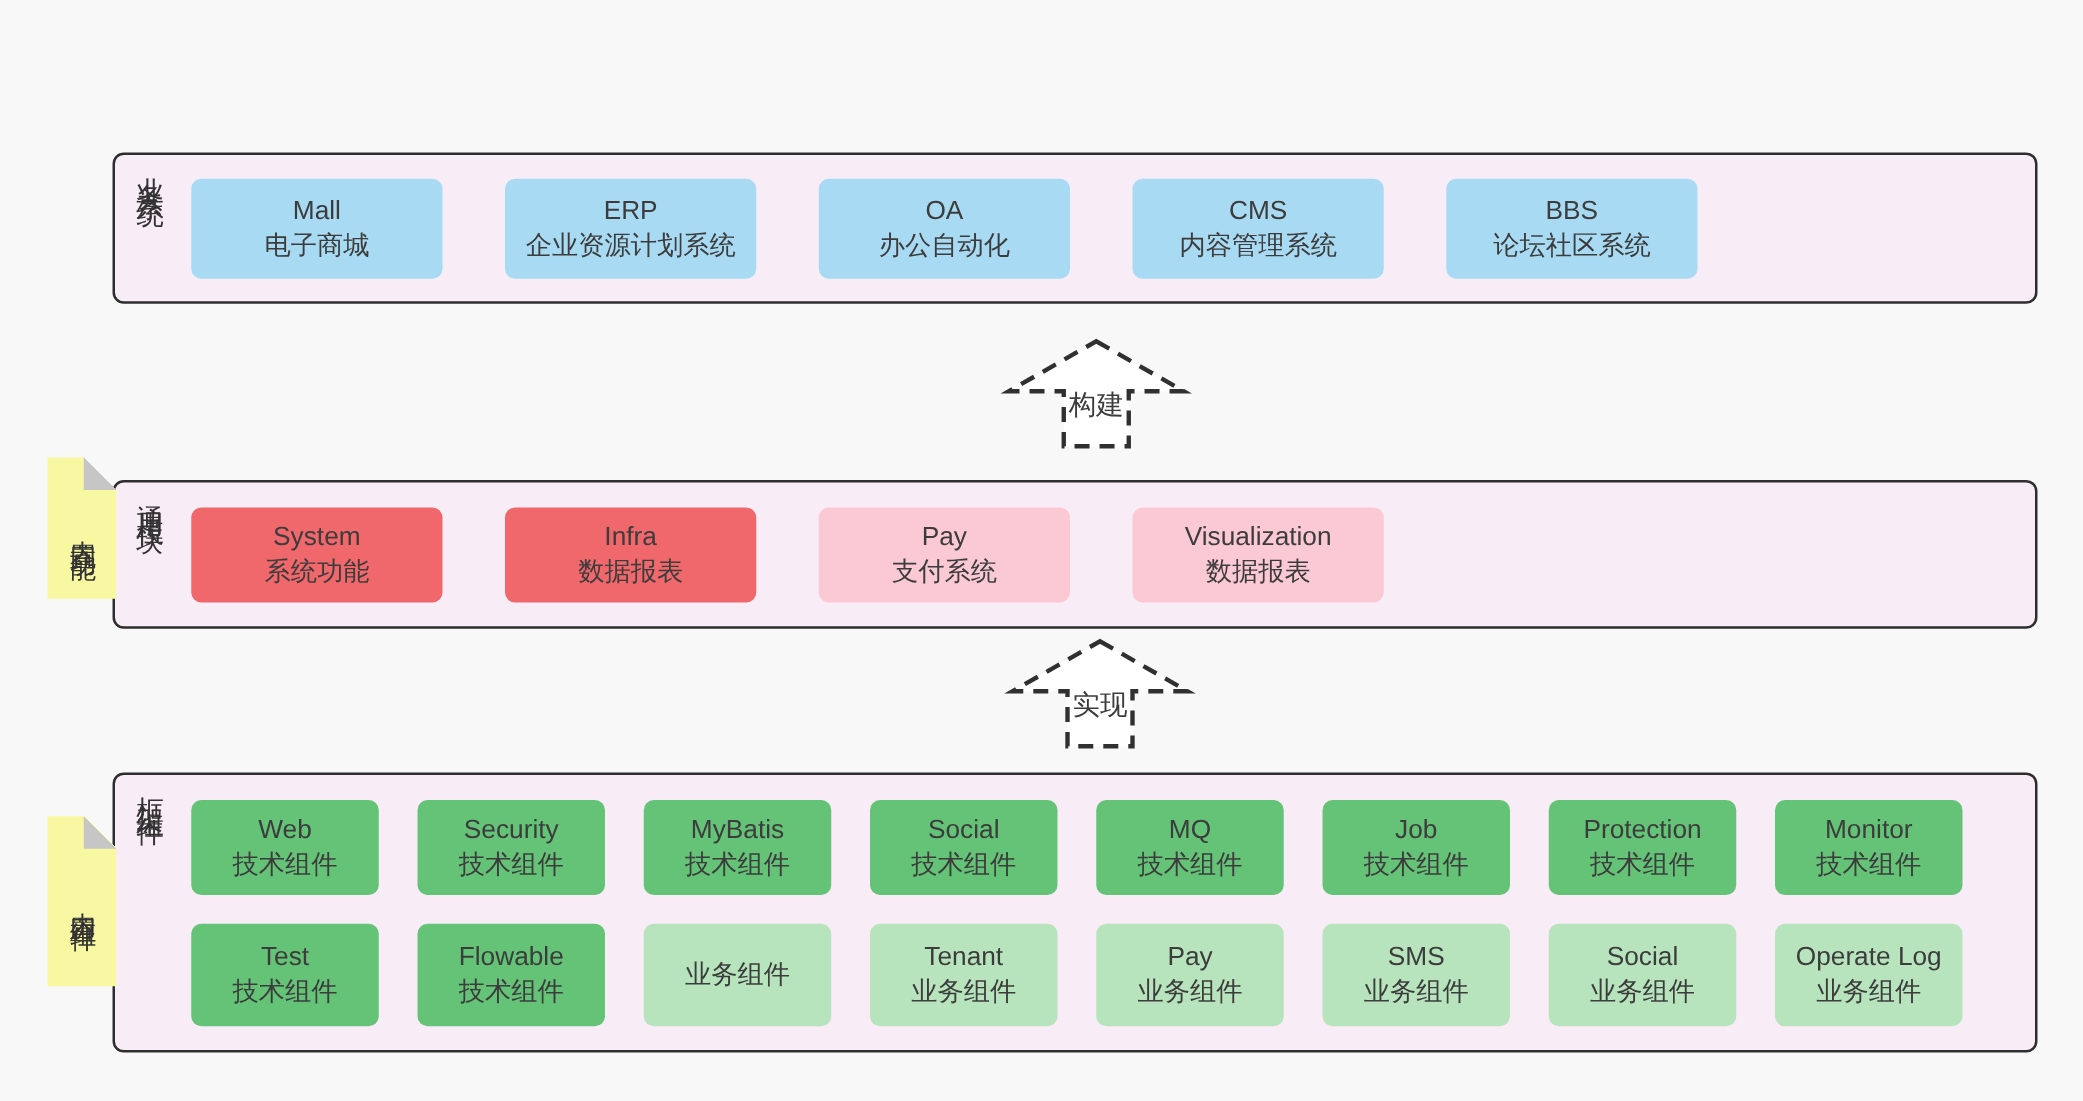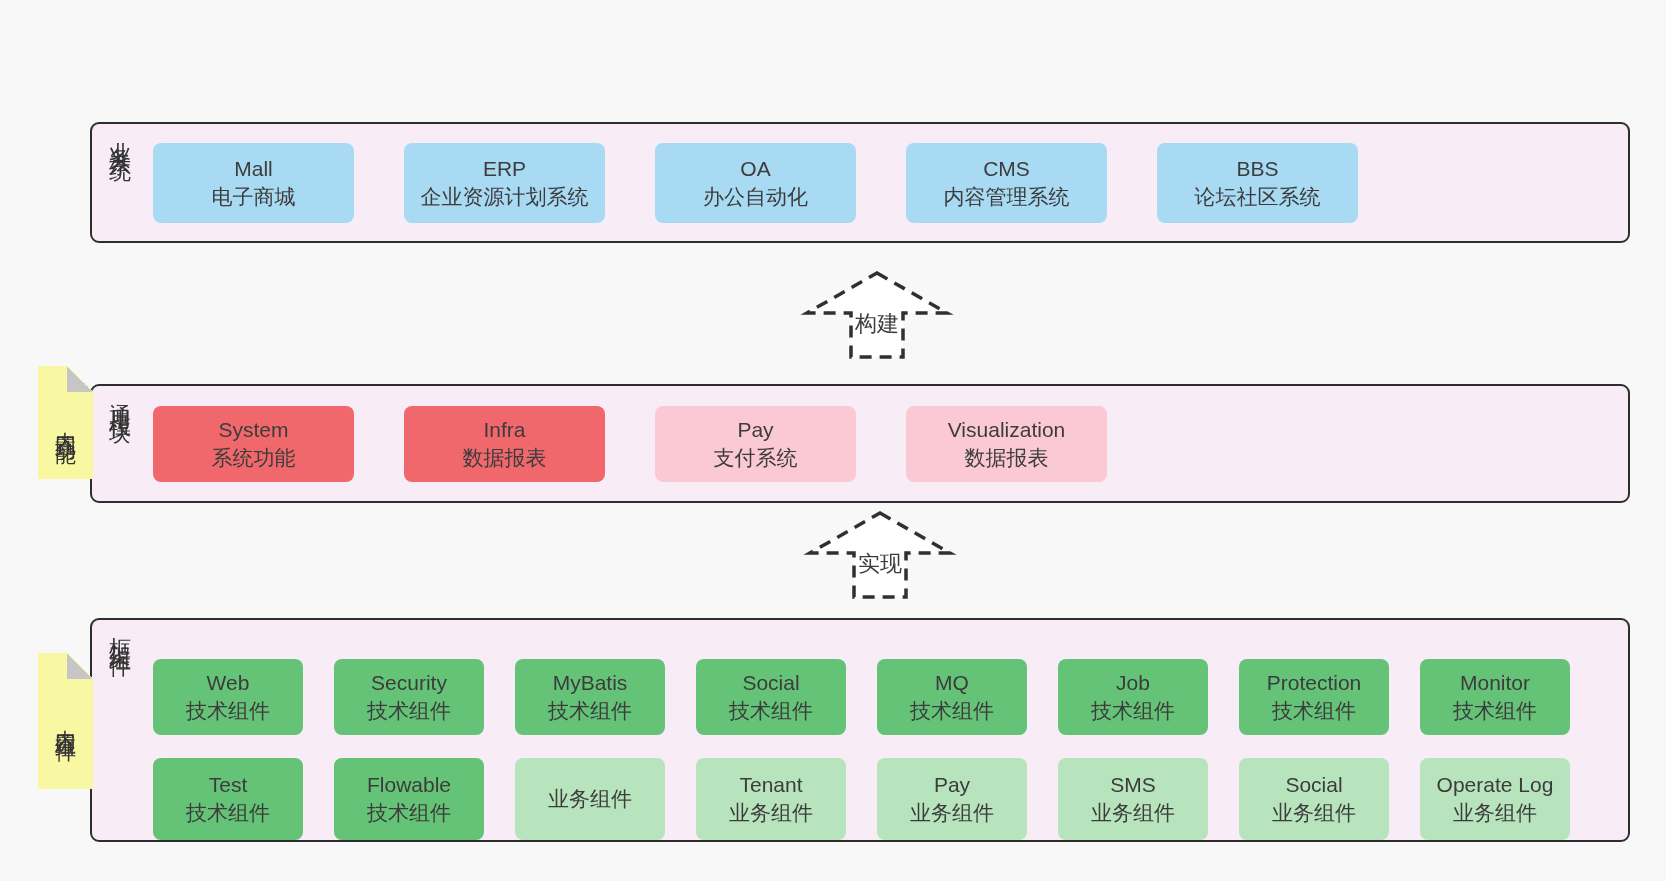--- a/index.html
+++ b/index.html
@@ -11,21 +11,21 @@
   #panel-business   { top:122px; height:121px; }
   #panel-modules    { top:384px; height:119px; }
   #panel-components { top:618px; height:224px; }
 
   .v-label { position:absolute; left:13px; top:0; bottom:0; display:flex; align-items:center;
              writing-mode:vertical-rl; text-orientation:upright; font-size:22px;
              letter-spacing:6px; color:#333; }
 
   .boxes { position:absolute; left:61px; top:0; bottom:0; display:flex; align-items:center; gap:50px; }
   .rows  { position:absolute; left:61px; top:0; bottom:0; display:flex; flex-direction:column;
-           justify-content:flex-end; gap:23px; }
+           justify-content:center; gap:23px; }
   .row   { display:flex; gap:31px; }
 
   .box { box-sizing:border-box; border-radius:8px; display:flex; flex-direction:column;
          justify-content:center; align-items:center; text-align:center;
          color:#3c3c3c; font-size:21px; line-height:28px; padding:2px 6px; }
   .boxes .box { width:201px; }
   #panel-business .box { height:80px; }
   #panel-modules  .box { height:76px; }
   .row .box  { width:150px; }
   .row1 .box { height:76px; }

